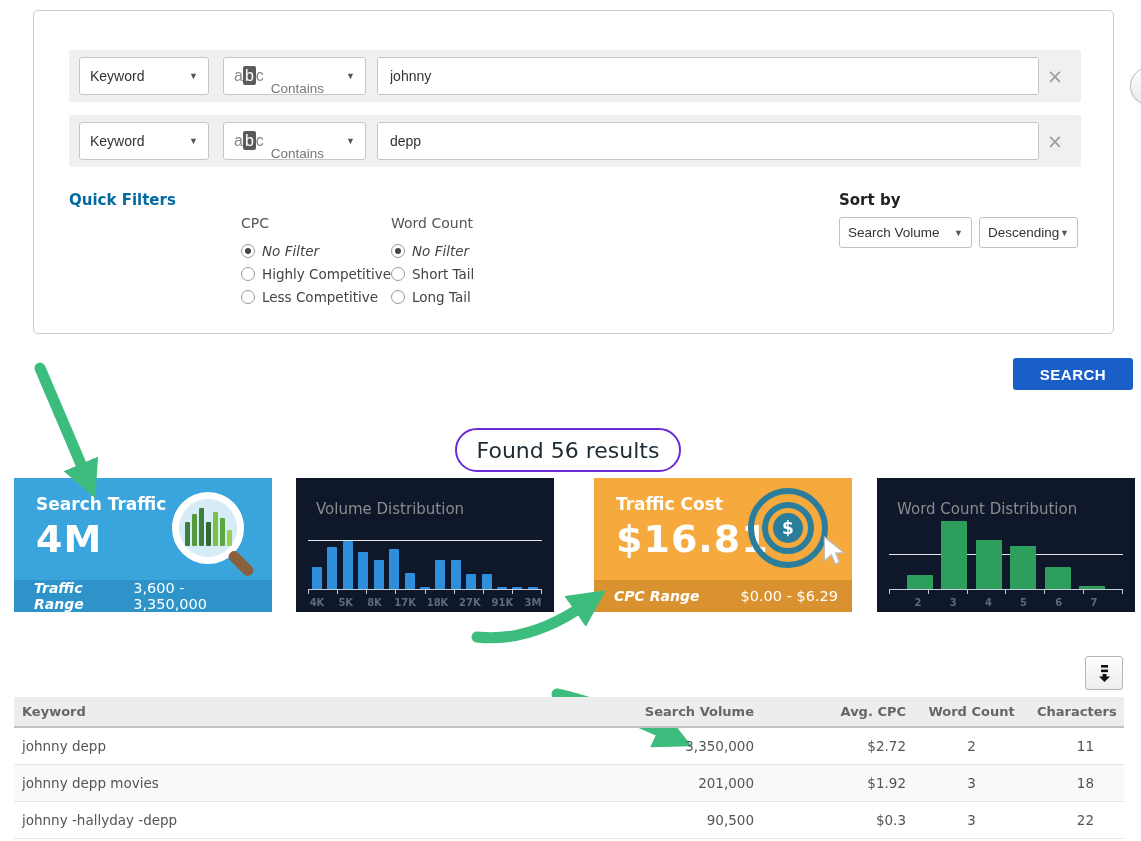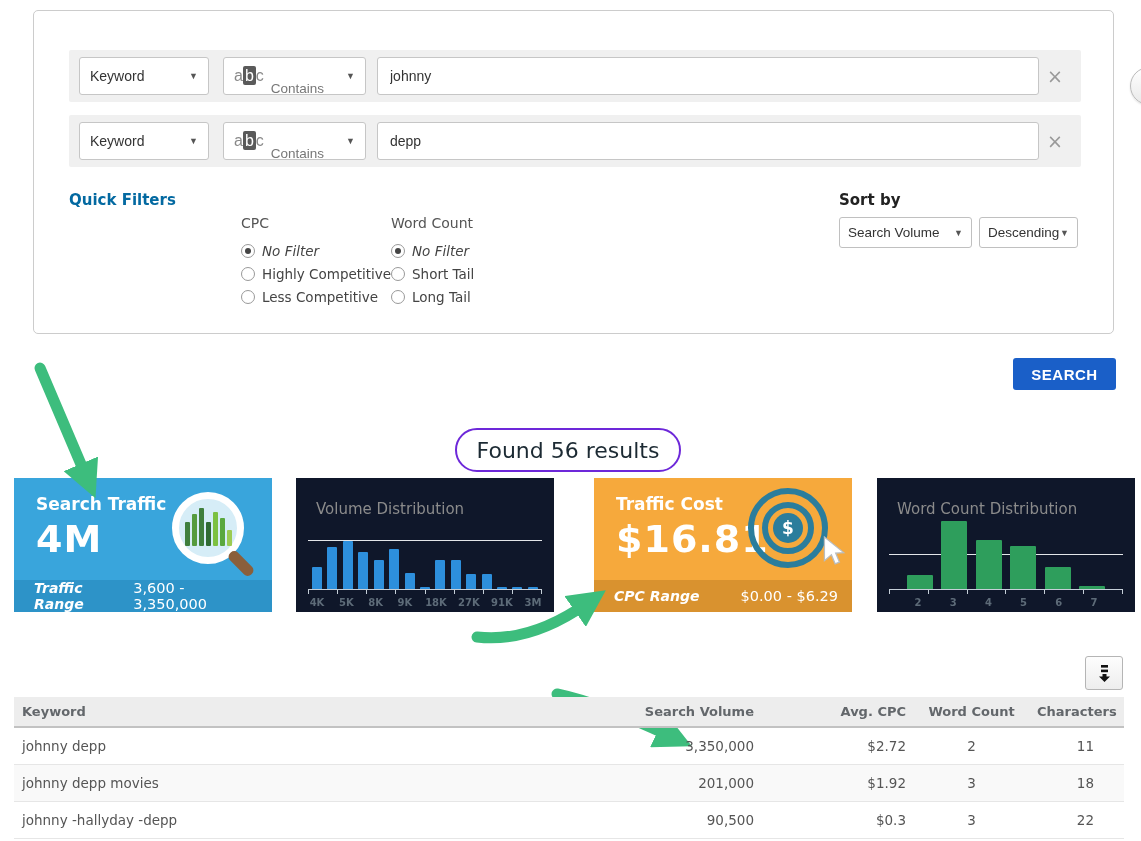--- a/index.html
+++ b/index.html
@@ -46,21 +46,21 @@
 
   .sortby { position:absolute; left:805px; top:180px; }
   .sortby .group-label { font-size:15px; font-weight:bold; color:#222; margin-bottom:8px; }
   .sortby-row { display:flex; gap:7px; }
   .mini-select { height:31px; background:#fff; border:1px solid #c0c0c0; border-radius:3px;
     display:flex; align-items:center; justify-content:space-between; padding:0 8px;
     font-size:13.5px; color:#333; font-family:"Liberation Sans",sans-serif; cursor:pointer; }
   .sel-volume { width:133px; } .sel-dir { width:99px; }
 
   
-  .search-btn { position:absolute; left:1013px; top:358px; width:103px; height:32px;
+  .search-btn { position:absolute; left:1013px; top:358px; width:120px; height:32px;
     background:#1a5fc8; border:none; border-radius:3px; color:#fff; font-weight:bold;
     font-size:15px; font-family:"Liberation Sans",sans-serif; letter-spacing:.5px; cursor:pointer; }
   .results-pill { position:absolute; left:455px; top:428px; width:226px; height:44px;
     border:2px solid #6d28d9; border-radius:24px; background:#fff; display:flex;
     align-items:center; justify-content:center; font-size:22px; color:#1c2a33; }
 
   
   .card { position:absolute; top:478px; width:258px; height:134px; }
   .c1 { left:14px; } .c2 { left:296px; } .c3 { left:594px; } .c4 { left:877px; }
   .stat-card .stat-body { height:102px; padding:16px 0 0 22px; position:relative; }
@@ -270,21 +270,21 @@
         <i></i>
         <i></i>
         <i></i>
         <i></i>
         <i></i>
       </div>
     <div class="xlabels labels">
         <span>4K</span>
         <span>5K</span>
         <span>8K</span>
-        <span>9K</span>
+        <span>17K</span>
         <span>18K</span>
         <span>27K</span>
         <span>91K</span>
         <span>3M</span>
       </div>
   </div>
 
   <div class="card c3 stat-card orange">
     <div class="stat-body">
       <div class="stat-title">Traffic Cost</div>

